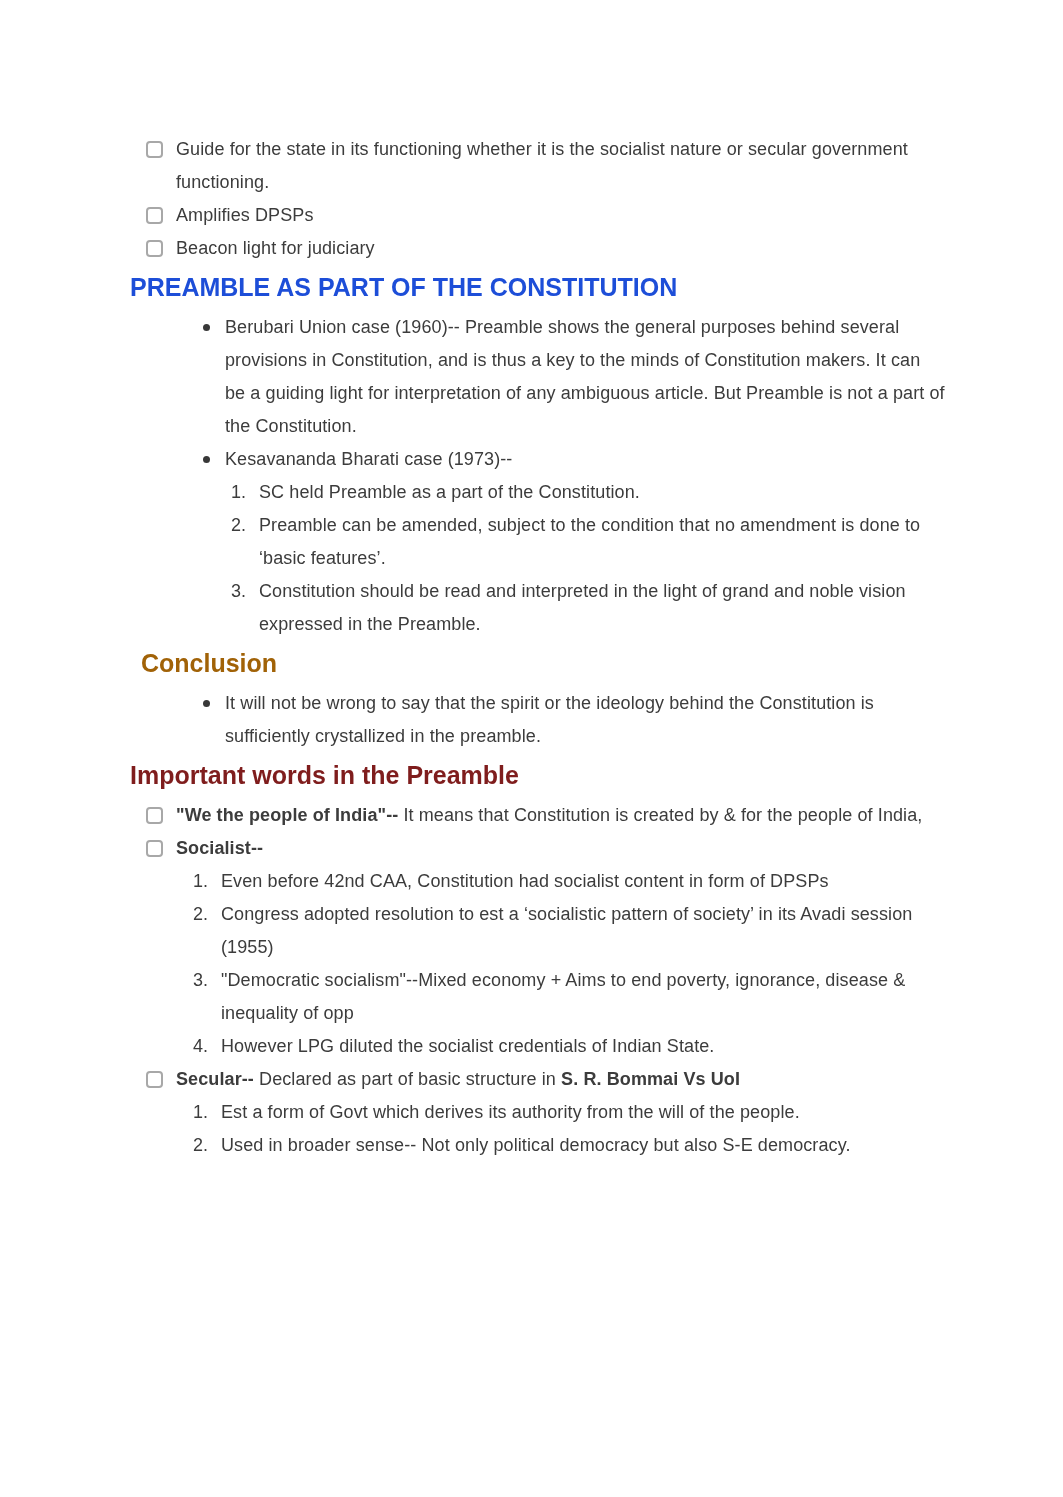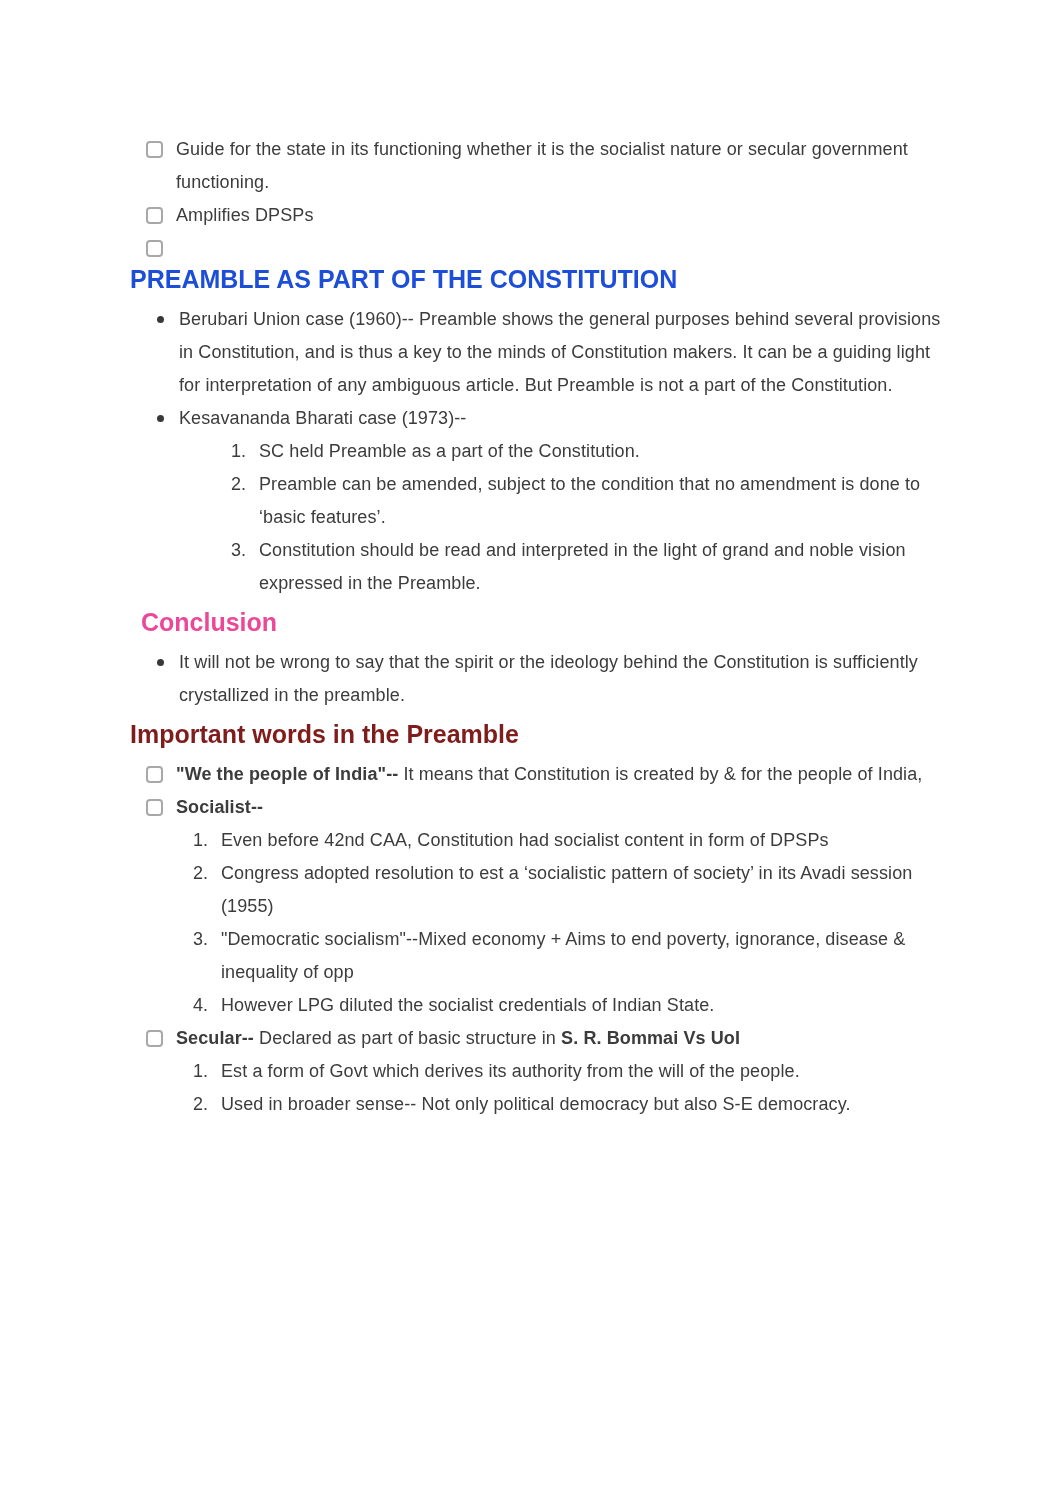--- a/index.html
+++ b/index.html
@@ -30,21 +30,21 @@
   .checkbox-box {
     flex: 0 0 auto;
     width: 17px;
     height: 17px;
     border: 2px solid #a8a8a8;
     border-radius: 4px;
     margin: 8px 13px 0 0;
     background: #ffffff;
     cursor: pointer;
   }
-  .bullet-row { padding-left: 157px; }
+  .bullet-row { padding-left: 157px; margin-left: 46px; }
   .bullet-dot {
     flex: 0 0 auto;
     width: 7px;
     height: 7px;
     border-radius: 50%;
     background: #383838;
     margin: 13px 15px 0 0;
   }
   .num1-row { padding-left: 193px; }
   .num2-row { padding-left: 231px; }
@@ -72,20 +72,21 @@
     <div class="row checkbox-row">
       <span class="checkbox-box"></span>
       <span class="txt"><span>Guide for the state in its functioning whether it is the socialist nature or secular government functioning.</span></span>
     </div>
     <div class="row checkbox-row">
       <span class="checkbox-box"></span>
       <span class="txt"><span>Amplifies DPSPs</span></span>
     </div>
     <div class="row checkbox-row">
       <span class="checkbox-box"></span>
+      <span class="txt"><span>Beacon light for judiciary</span></span>
     </div>
     <div class="heading" style="color: #1d4ed8;">PREAMBLE AS PART OF THE CONSTITUTION</div>
     <div class="row bullet-row">
       <span class="bullet-dot"></span>
       <span class="txt"><span>Berubari Union case (1960)-- Preamble shows the general purposes behind several provisions in Constitution, and is thus a key to the minds of Constitution makers. It can be a guiding light for interpretation of any ambiguous article. But Preamble is not a part of the Constitution.</span></span>
     </div>
     <div class="row bullet-row">
       <span class="bullet-dot"></span>
       <span class="txt"><span>Kesavananda Bharati case (1973)--</span></span>
     </div>
@@ -94,21 +95,21 @@
       <span class="txt"><span>SC held Preamble as a part of the Constitution.</span></span>
     </div>
     <div class="row num2-row">
       <span class="num">2.</span>
       <span class="txt"><span>Preamble can be amended, subject to the condition that no amendment is done to ‘basic features’.</span></span>
     </div>
     <div class="row num2-row">
       <span class="num">3.</span>
       <span class="txt"><span>Constitution should be read and interpreted in the light of grand and noble vision expressed in the Preamble.</span></span>
     </div>
-    <div class="heading indent" style="color: #ec4899;">Conclusion</div>
+    <div class="heading indent" style="color: #a16207;">Conclusion</div>
     <div class="row bullet-row">
       <span class="bullet-dot"></span>
       <span class="txt"><span>It will not be wrong to say that the spirit or the ideology behind the Constitution is sufficiently crystallized in the preamble.</span></span>
     </div>
     <div class="heading" style="color: #7f1d1d;">Important words in the Preamble</div>
     <div class="row checkbox-row">
       <span class="checkbox-box"></span>
       <span class="txt"><span class="b">"We the people of India"-- </span><span>It means that Constitution is created by &amp; for the people of India,</span></span>
     </div>
     <div class="row checkbox-row">

